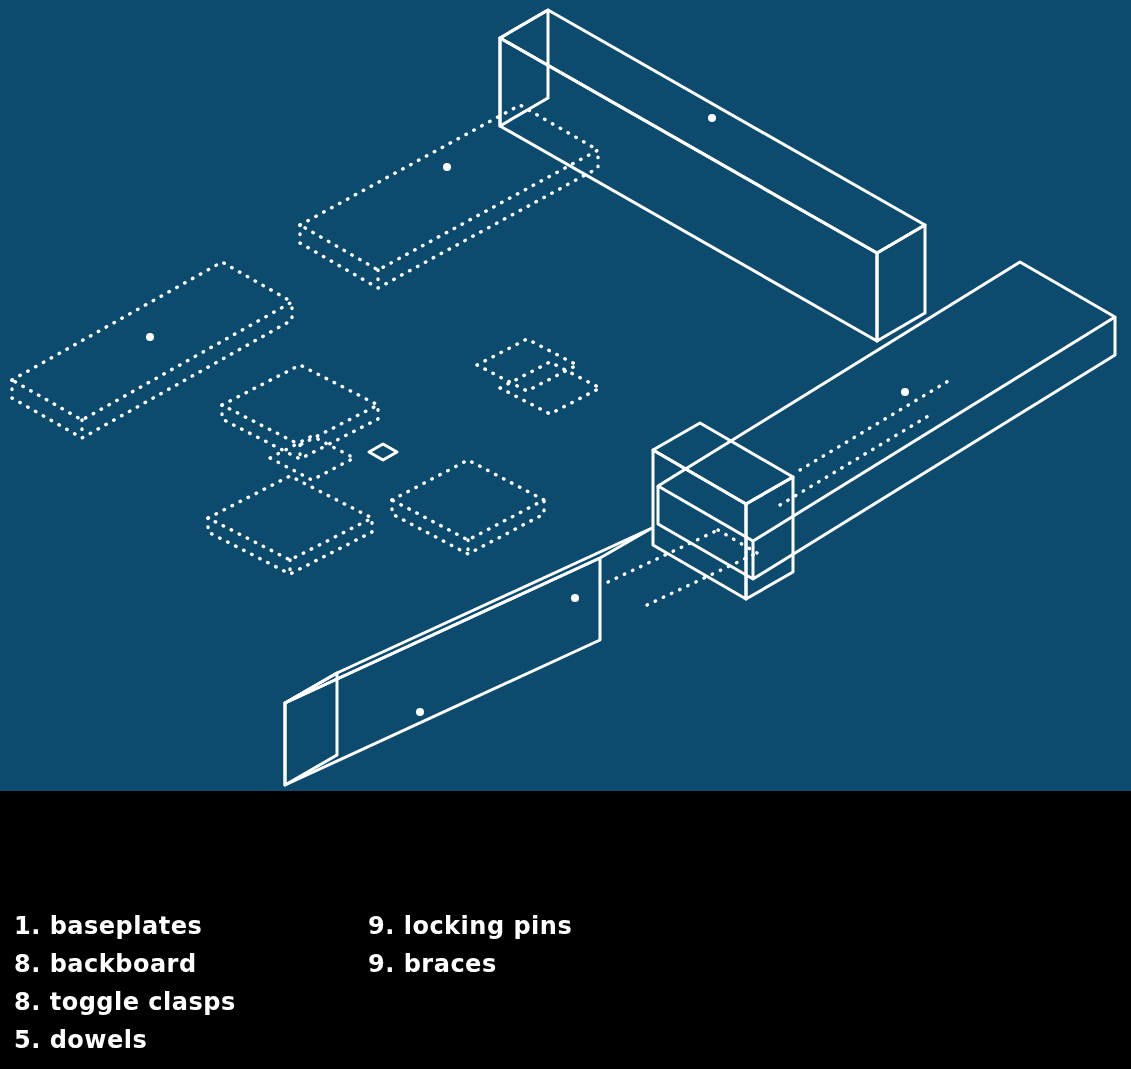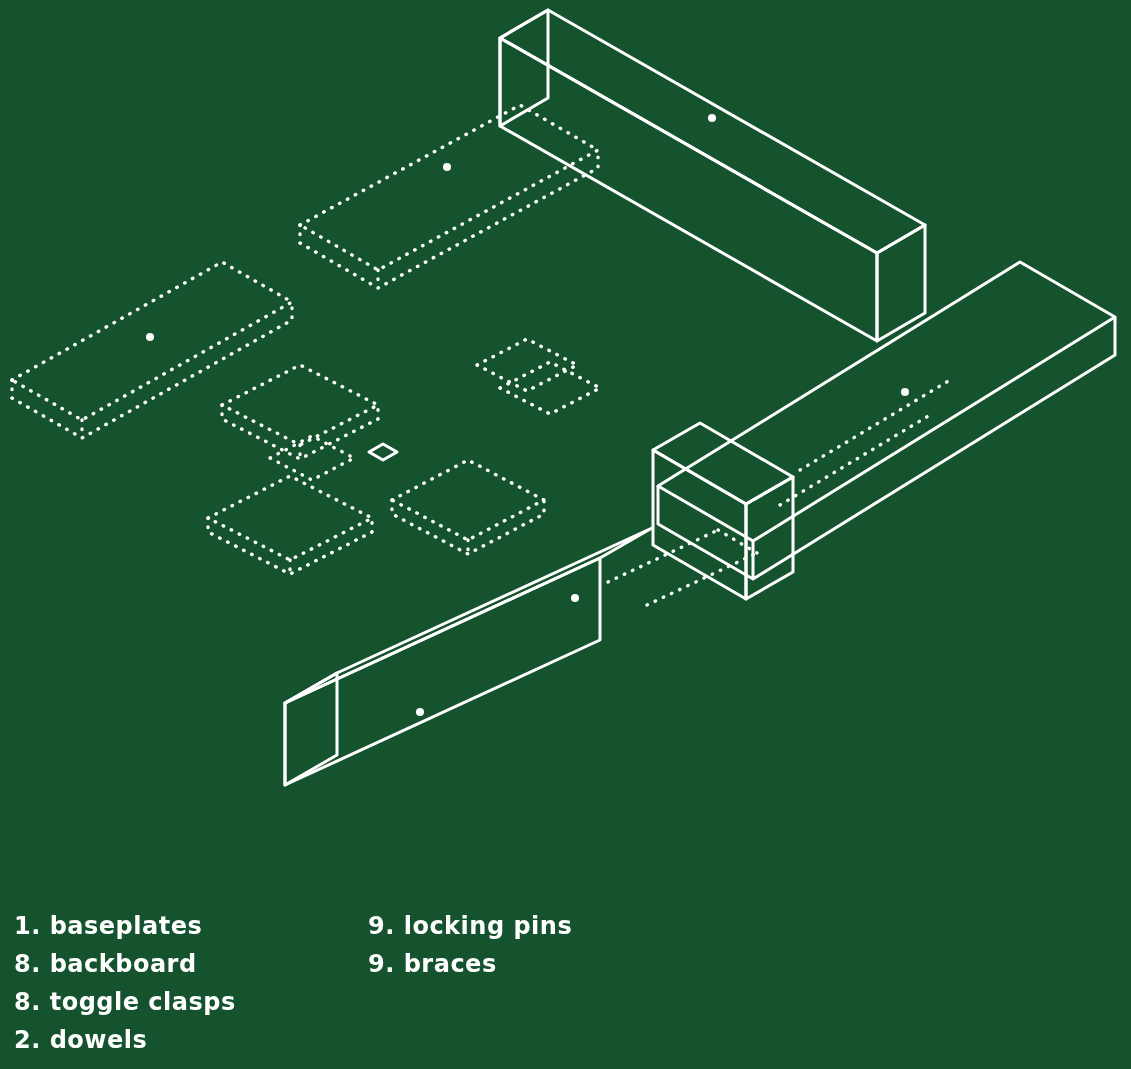--- a/index.html
+++ b/index.html
@@ -7,22 +7,22 @@
     padding: 0;
     background: #000000;
     width: 1131px;
     height: 1069px;
     overflow: hidden;
     font-family: "DejaVu Sans", sans-serif;
   }
   .stage {
     position: relative;
     width: 1131px;
-    height: 1069px;
-    background: #14532d;
+    height: 791px;
+    background: #0c4a6e;
   }
   svg.diagram {
     position: absolute;
     top: 0;
     left: 0;
   }
   .solid {
     fill: none;
     stroke: #ffffff;
     stroke-width: 3;
@@ -128,21 +128,21 @@
       <circle class="hole" cx="575" cy="598" r="4"></circle>
     </g>
 
   </svg>
 
   <div class="legend">
     <div class="legend-col left">
       <div class="legend-item">1. baseplates</div>
       <div class="legend-item">8. backboard</div>
       <div class="legend-item">8. toggle clasps</div>
-      <div class="legend-item">2. dowels</div>
+      <div class="legend-item">5. dowels</div>
     </div>
     <div class="legend-col right">
       <div class="legend-item">9. locking pins</div>
       <div class="legend-item">9. braces</div>
     </div>
   </div>
 
 </div>
 
 </body></html>

